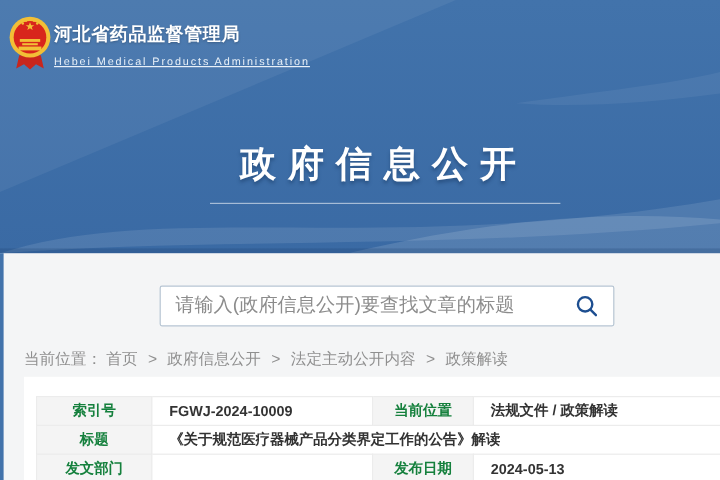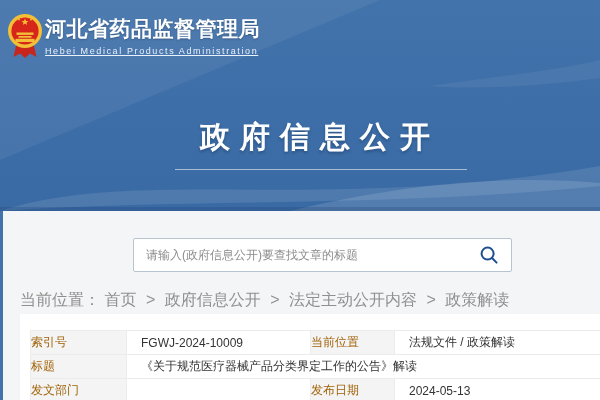--- a/index.html
+++ b/index.html
@@ -10,59 +10,59 @@
   }
   
   .banner{
     position:absolute;left:0;top:0;width:600px;height:211px;
     background:linear-gradient(to bottom,var(--banner-blue-light,#4273ab),var(--banner-blue,#3a6aa4));
     overflow:hidden;
   }
   .banner-deco{position:absolute;left:0;top:0;}
   .banner-edge{position:absolute;left:0;bottom:0;width:100%;height:4px;background:rgba(23,60,105,0.22);}
   .org{position:absolute;left:45px;top:16px;color:#fff;}
-  .org-zh{font-size:21px;font-weight:bold;letter-spacing:0.5px;line-height:26px;text-shadow:0 1px 2px rgba(0,0,0,0.25);}
+  .org-zh{font-size:15px;font-weight:bold;letter-spacing:0.5px;line-height:26px;text-shadow:0 1px 2px rgba(0,0,0,0.25);}
   .org-en{font-size:9px;letter-spacing:1.6px;margin-top:4px;color:#e9f1f9;text-decoration:underline;}
   .emblem{position:absolute;left:7px;top:11px;width:36px;height:48px;cursor:pointer;}
   .banner-title{
     position:absolute;left:40px;right:0;top:117px;text-align:center;
     color:#fff;font-size:30px;font-weight:bold;letter-spacing:10px;
     text-shadow:0 2px 3px rgba(20,50,90,0.45);
   }
   .banner-underline{position:absolute;left:175px;top:169px;width:292px;height:1px;background:rgba(255,255,255,0.55);}
   
   .left-strip{position:absolute;left:0;top:211px;width:3px;height:189px;background:var(--banner-blue-light,#4a75ad);}
   
   .search-box{
     position:absolute;left:133px;top:238px;width:379px;height:34px;box-sizing:border-box;
     background:#fff;border:1px solid var(--search-border,#b7c5d3);border-radius:2px;
     display:flex;align-items:center;
   }
   .search-input{
     flex:1;border:none;outline:none;background:transparent;
-    font-size:12px;color:#ec4899;padding:0 8px 0 12px;
+    font-size:16px;color:#ec4899;padding:0 8px 0 12px;
     font-family:"Liberation Sans","DejaVu Sans",sans-serif;
   }
   .search-input::placeholder{color:#8c8c8c;}
   .search-btn{border:none;background:transparent;padding:0 12px 0 0;cursor:pointer;display:flex;align-items:center;}
   
-  .breadcrumb{position:absolute;left:20px;top:290px;font-size:16px;color:var(--crumb-gray,#8f8f8f);}
+  .breadcrumb{position:absolute;left:20px;top:290px;font-size:13px;color:var(--crumb-gray,#8f8f8f);}
   .breadcrumb a{color:var(--crumb-gray,#8f8f8f);text-decoration:none;cursor:pointer;}
   .crumb-sep{margin:0 5px;}
   
   .content-card{position:absolute;left:20px;top:314px;width:580px;height:86px;background:#fff;}
   .detail-table{
     position:absolute;left:30px;top:330px;width:575px;
     border-collapse:collapse;table-layout:fixed;
     font-size:12px;color:#333;
     border:1px solid #e0e0e0;
   }
   .detail-table td{border:1px solid #ececec;height:23px;padding:0;}
-  .detail-table td.lbl{background:var(--label-bg,#f4f4f4);color:#a16207;}
-  .detail-table td.val{padding-left:14px;background:#fff;}
+  .detail-table td.lbl{background:var(--label-bg,#f4f4f4);color:#15803d;text-align:center;font-weight:bold;}
+  .detail-table td.val{padding-left:14px;background:#fff;font-weight:bold;}
 </style>
 </head>
 <body>
 
 <div class="banner">
   <svg class="banner-deco" width="600" height="211" viewBox="0 0 600 211" preserveAspectRatio="none">
     <path d="M0,0 L380,0 L0,160 Z" fill="rgba(255,255,255,0.06)"></path>
     <path d="M430,86 C500,76 560,70 600,60 L600,78 C540,86 480,90 430,86 Z" fill="rgba(255,255,255,0.06)"></path>
     <path d="M0,211 C140,166 320,214 600,166 L600,186 C380,208 180,198 0,211 Z" fill="rgba(255,255,255,0.10)"></path>
     <path d="M290,211 C420,180 520,176 600,183 L600,211 Z" fill="rgba(255,255,255,0.13)"></path>

